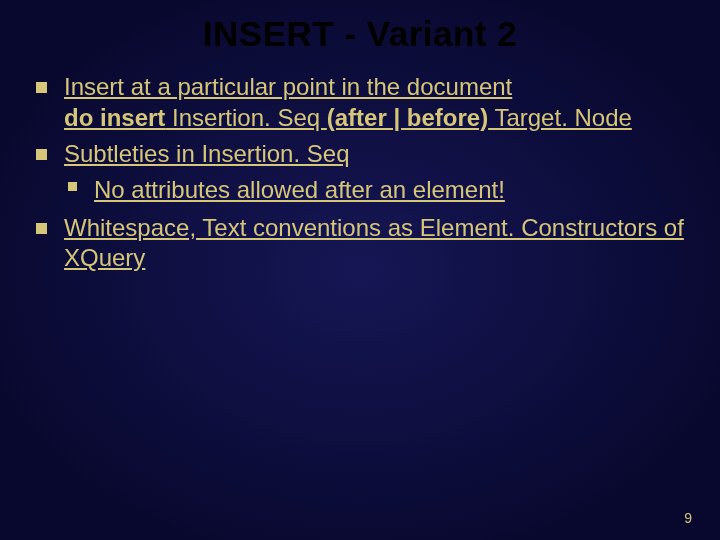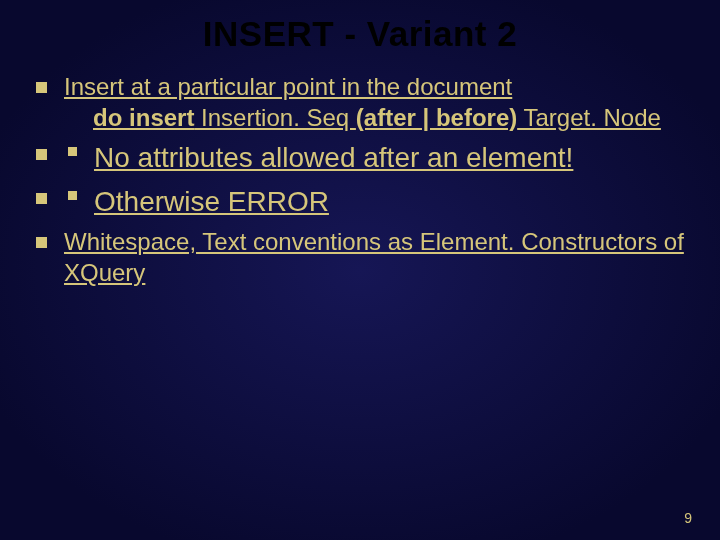--- a/index.html
+++ b/index.html
@@ -45,31 +45,30 @@
     content: "";
     position: absolute;
     left: 6px;
     top: 10px;
     width: 11px;
     height: 11px;
     background: #d6c67a;
   }
   .syntax {
     display: block;
-    text-align: center;
   }
   .kw { font-weight: bold; text-decoration: underline; }
   ul.l2 {
     list-style: none;
     padding: 0;
     margin: 4px 0 6px 0;
   }
   ul.l2 > li {
     color: #d6c67a;
-    font-size: 28px;
+    font-size: 24px;
     line-height: 1.35;
     position: relative;
     padding-left: 30px;
     margin-bottom: 2px;
   }
   ul.l2 > li::before {
     content: "";
     position: absolute;
     left: 4px;
     top: 8px;
@@ -94,29 +93,27 @@
   <ul class="l1">
 
     <li>
       <span>Insert at a particular point in the document</span>
       <span class="syntax">
         <span class="kw">do insert</span><span> Insertion. Seq </span><span class="kw">(after | before)</span><span> Target. Node</span>
       </span>
     </li>
 
     <li>
+      <span>Subtleties in Insertion. Seq</span>
       <ul class="l2">
         <li>No attributes allowed after an element!</li>
       </ul>
     </li>
 
     <li>
-      <ul class="l2">
-        <li>Otherwise ERROR</li>
-      </ul>
     </li>
 
     <li>
     </li>
 
 
     <li>Whitespace, Text conventions as Element. Constructors of XQuery</li>
 
   </ul>
 

